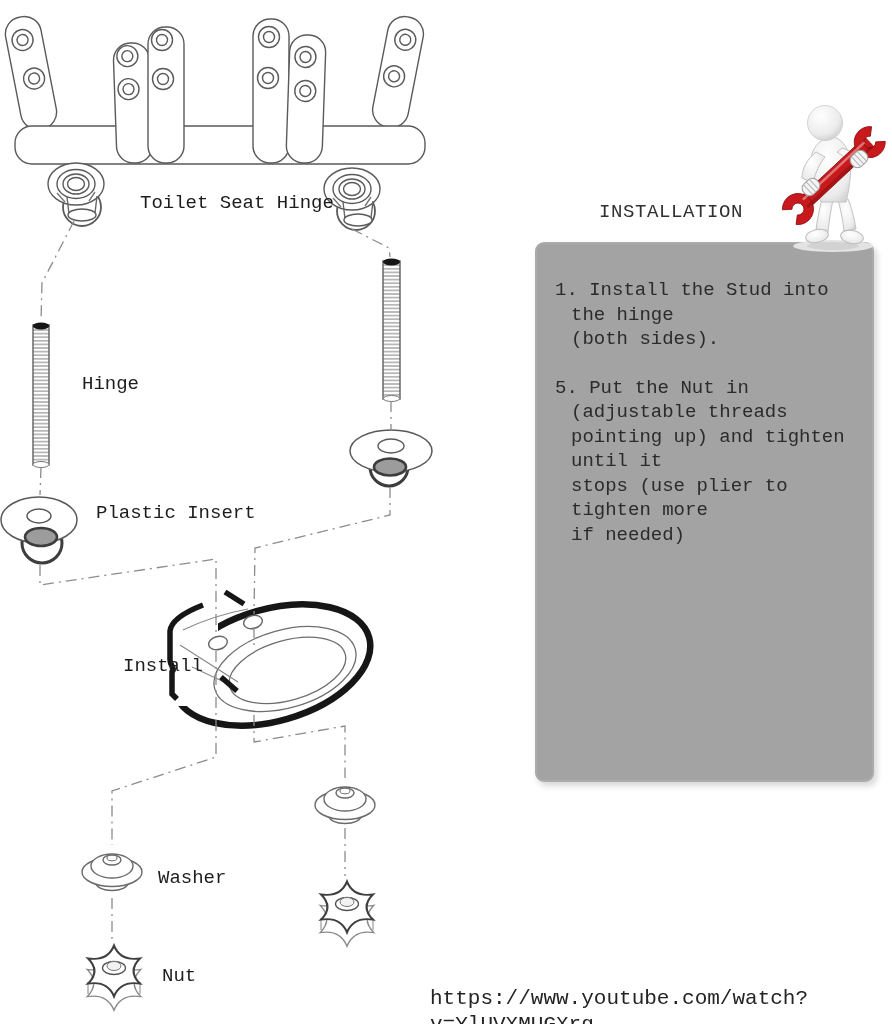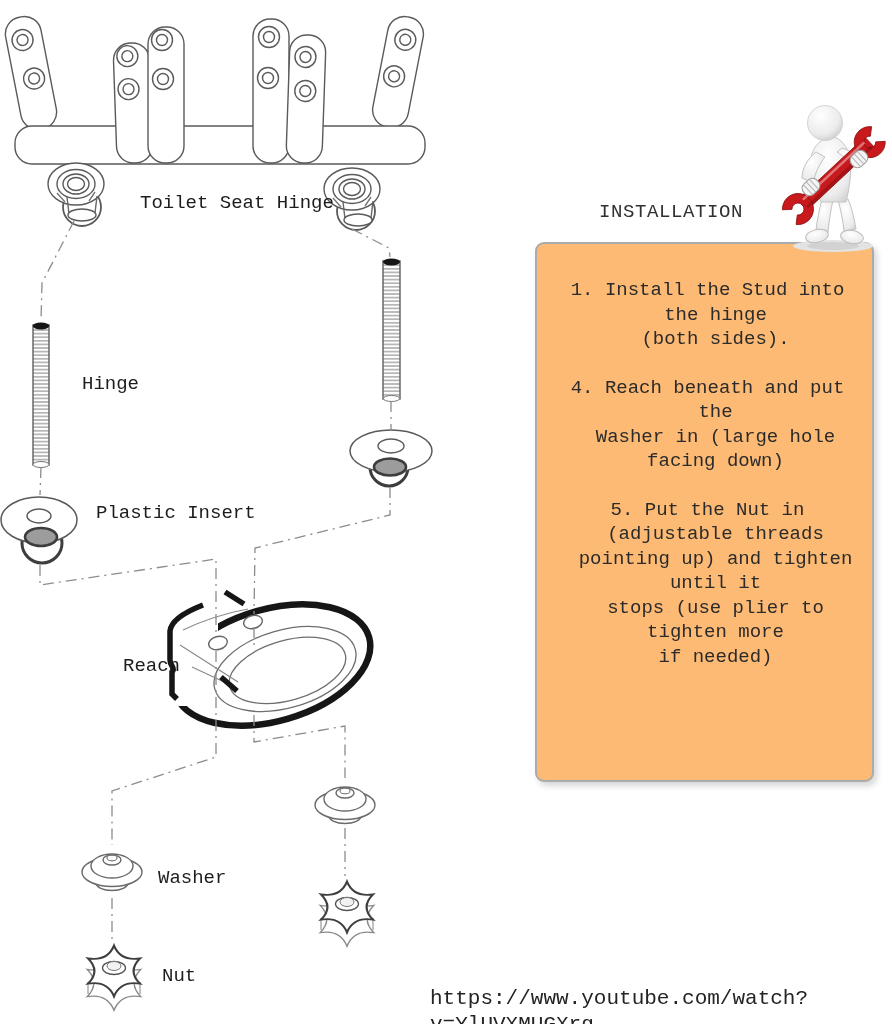--- a/index.html
+++ b/index.html
@@ -2,22 +2,22 @@
 <html><head>
 <meta charset="utf-8">
 <style>
   html,body{margin:0;padding:0;background:#fff;}
   .page{position:relative;width:892px;height:1024px;background:#ffffff;overflow:hidden;
         font-family:Liberation Mono, monospace;color:#222;margin-top:15px;}
   .diagram-svg{position:absolute;left:0;top:0;}
   .lbl{position:absolute;font-size:19px;color:#1d1d1d;white-space:nowrap;}
   .install-title{position:absolute;left:599px;top:186px;font-size:19px;letter-spacing:.6px;color:#303030;}
   .instr-box{position:absolute;left:535px;top:227px;width:339px;height:540px;box-sizing:border-box;
-             background:#fdba74;border:2px solid #ababab;border-radius:9px;
-             box-shadow:3px 4px 6px rgba(0,0,0,.16);padding:34px 12px 0 18px;z-index:1;text-align:center;}
+             background:#a3a3a3;border:2px solid #ababab;border-radius:9px;
+             box-shadow:3px 4px 6px rgba(0,0,0,.16);padding:34px 12px 0 18px;z-index:1;}
   .step{font-size:19px;line-height:24.5px;color:#2b2b2b;white-space:pre-line;
         padding-left:16px;text-indent:-16px;margin:0 0 24px 0;}
   .mascot{position:absolute;left:775px;top:88px;z-index:3;}
   .footer{position:absolute;left:430px;top:971px;font-size:21px;line-height:26px;color:#242424;}
 </style>
 </head>
 <body>
 
 <div class="page">
 
@@ -194,31 +194,29 @@
       <path d="M390,472 L390,500 L255,533 L254,599"></path>
       <path d="M254,612 L254,634"></path>
       <path d="M254,700 L254,727 L345,711 L345,763"></path>
       <path d="M345,813 L345,861"></path>
     </g>
   </svg>
 
   <div class="lbl" style="left:140px;top:177px">Toilet Seat Hinge</div>
   <div class="lbl" style="left:82px;top:358px">Hinge</div>
   <div class="lbl" style="left:96px;top:487px">Plastic Insert</div>
-  <div class="lbl" style="left:123px;top:640px">Reach</div>
+  <div class="lbl" style="left:123px;top:640px">Install</div>
   <div class="lbl" style="left:158px;top:852px">Washer</div>
   <div class="lbl" style="left:162px;top:950px">Nut</div>
 
   <div class="install-title">INSTALLATION</div>
 
   <div class="instr-box">
     <p class="step">1. Install  the Stud into the hinge
 (both sides).</p>
-    <p class="step">4. Reach beneath and put the
-Washer in (large hole facing down)</p>
     <p class="step">5. Put the Nut  in (adjustable threads
 pointing up) and tighten until it
 stops (use plier to tighten more
 if needed)</p>
   </div>
 
   <svg class="mascot" width="117" height="150" viewBox="0 0 117 150">
     <defs>
       <radialGradient id="headG" cx="38%" cy="30%" r="80%">
         <stop offset="0%" stop-color="#ffffff"></stop>

